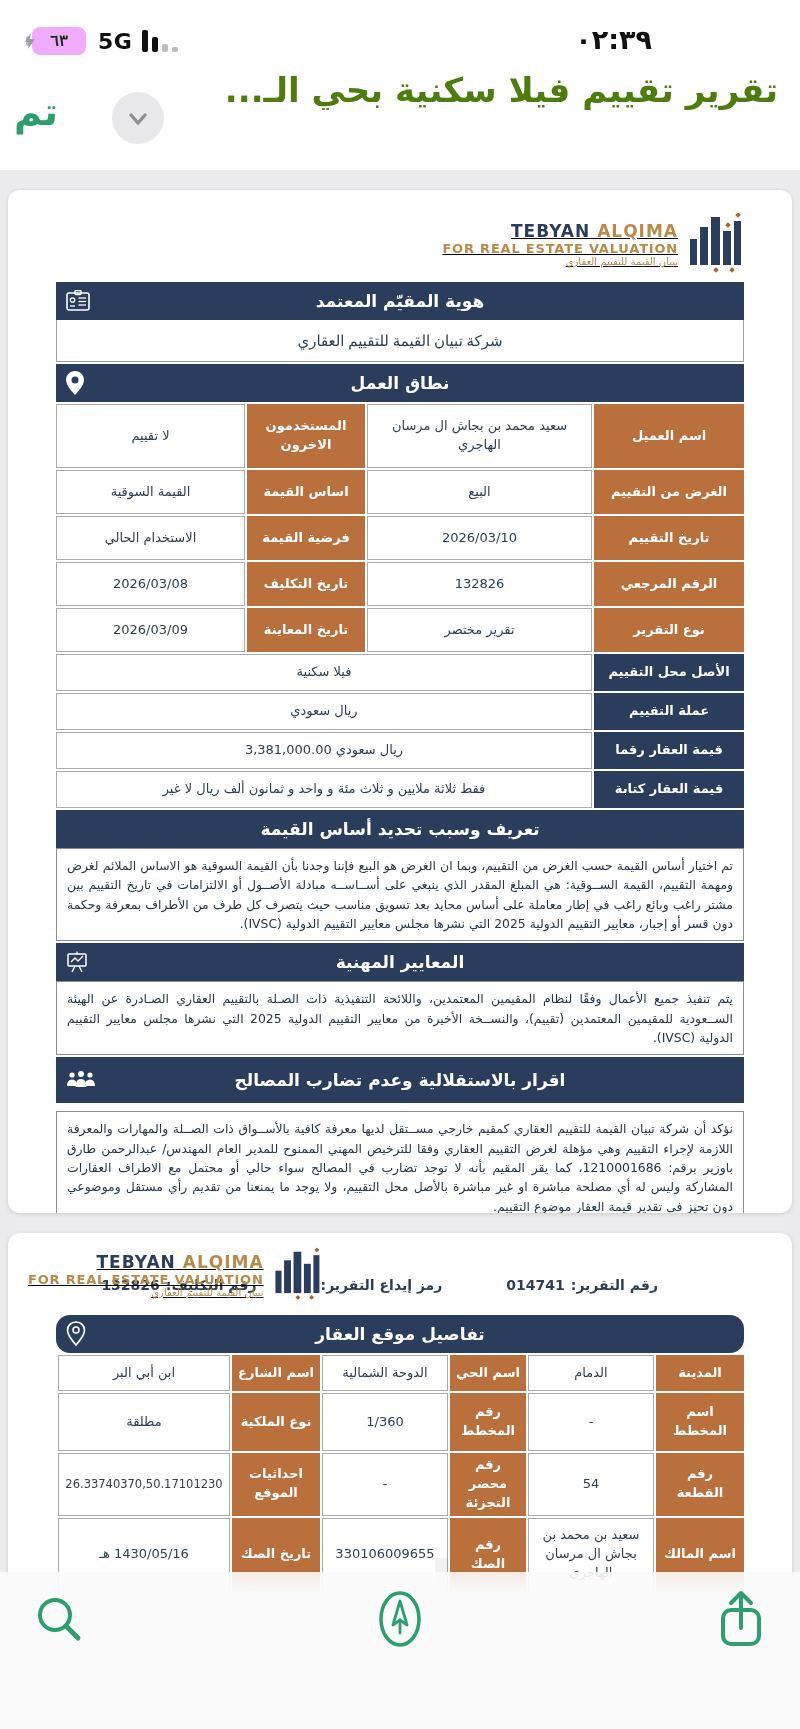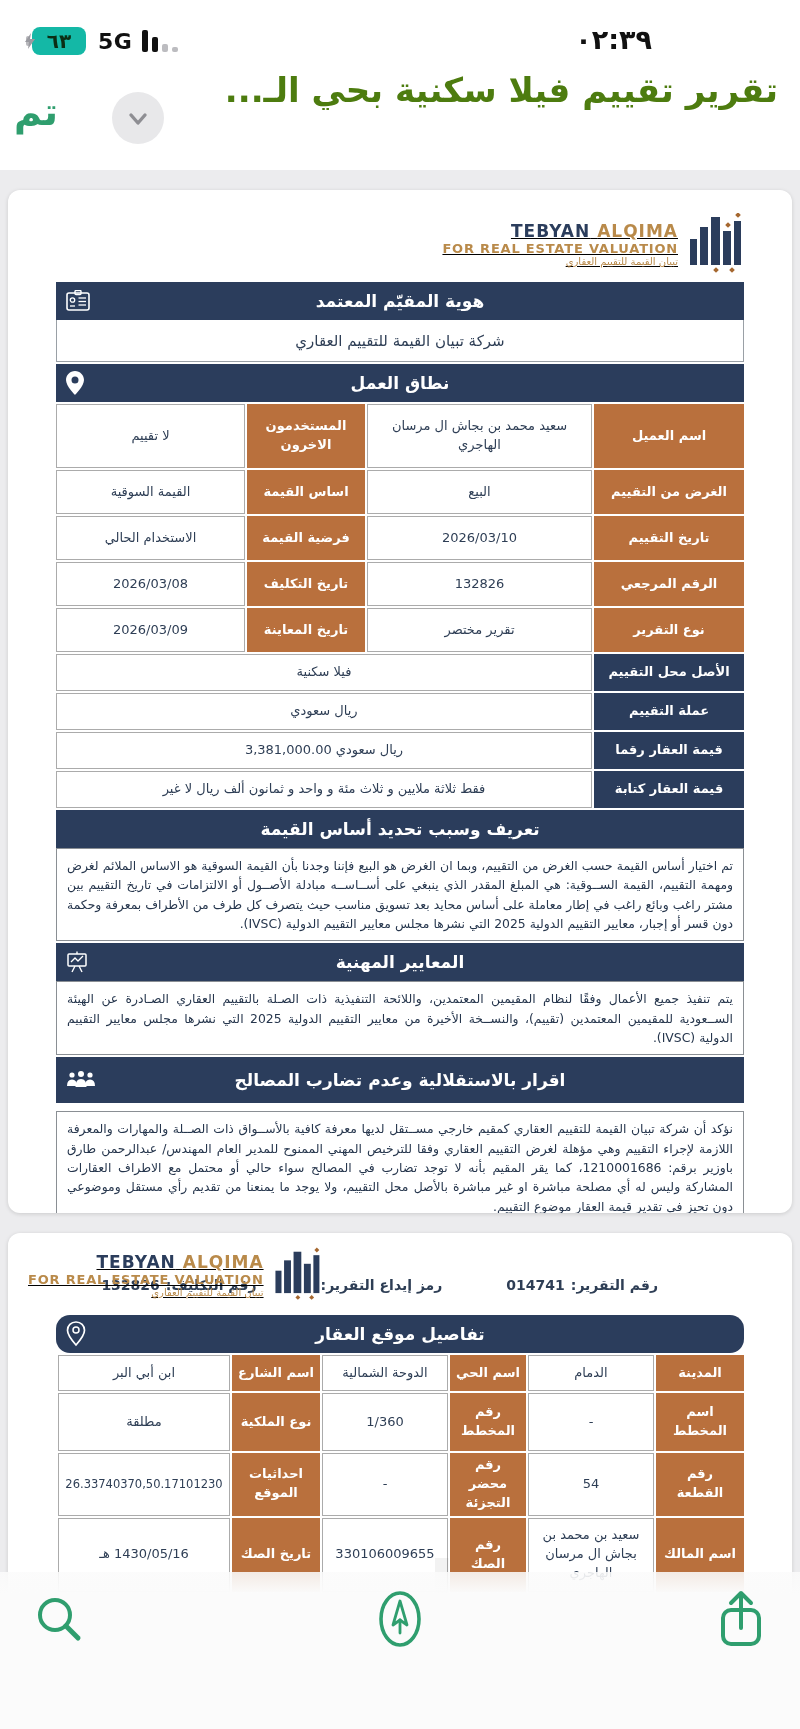--- a/index.html
+++ b/index.html
@@ -3,21 +3,21 @@
 <meta charset="utf-8">
 <style>
   * { margin:0; padding:0; box-sizing:border-box; }
   body { font-family:"DejaVu Sans","Liberation Sans",sans-serif; background:#fff; }
   .screen { position:relative; width:800px; height:1729px; background:#fbfbfb; overflow:hidden; }
 
   
   .status-bar { position:absolute; top:0; left:0; right:0; height:70px; background:#fff; }
   .sb-left { position:absolute; left:26px; top:26px; display:flex; align-items:center; gap:10px; }
   .battery { position:relative; width:62px; height:30px; display:flex; align-items:center; }
-  .batt-body { width:54px; height:28px; background:#14b8a6; border-radius:8px; display:flex; align-items:center; justify-content:center; color:#0b2e14; font-size:20px; font-weight:bold; }
+  .batt-body { width:54px; height:28px; background:#f0abfc; border-radius:8px; display:flex; align-items:center; justify-content:center; color:#0b2e14; font-size:15px; font-weight:bold;font-family:Liberation Mono, monospace; }
   .batt-cap { width:4px; height:10px; background:#b9b9bd; border-radius:2px; margin-right:2px; }
   .batt-bolt { position:absolute; left:-2px; top:7px; }
   .net-label { font-size:22px; font-weight:bold; color:#111; letter-spacing:.5px; }
   .sig-bars { display:flex; align-items:flex-end; gap:4px; height:22px; }
   .sig-bars i { display:block; width:6px; border-radius:2px; }
   .sb-time { position:absolute; right:148px; top:24px; font-size:27px; font-weight:bold; color:#111; }
 
   
   .nav-bar { position:absolute; top:70px; left:0; right:0; height:100px; background:#fff; }
   .doc-title { position:absolute; right:22px; top:0; width:560px; direction:rtl; text-align:right; font-size:34px; font-weight:800; color:#4d7c0f; white-space:nowrap; overflow:hidden; }
@@ -36,21 +36,21 @@
   .page2 .logo { position:absolute; top:10px; left:20px; height:64px; }
   .logo-text { text-align:right; direction:ltr; }
   .logo-l1 { font-size:17px; font-weight:bold; letter-spacing:1px; color:#2b3d5c; }
   .logo-l1 .gold { color:#b98a4a; }
   .logo-l2 { font-size:13px; letter-spacing:.8px; color:#b98a4a; font-weight:bold; }
   .logo-l3 { font-size:10px; color:#b98a4a; direction:rtl; }
 
   
   .sec-head { position:relative; height:38px; background:#2b3d5c; color:#fff; display:flex; align-items:center; justify-content:center; font-size:17px; font-weight:bold; }
   .sec-head .hicon { position:absolute; left:10px; top:50%; transform:translateY(-50%); display:flex; }
-  .company-row { height:42px; border:1px solid #9aa0a6; border-top:none; display:flex; align-items:center; justify-content:center; font-size:15px; color:#2e3e55; }
+  .company-row { height:42px; border:1px solid #9aa0a6; border-top:none; display:flex; align-items:center; justify-content:center; font-size:15px; color:#2e3e55;font-family:Liberation Serif, serif; }
 
   
   .grid { display:grid; gap:2px; background:#fff; margin-top:2px; }
   .g4 { grid-template-columns:150px 225px 118px 189px; }
   .g2 { grid-template-columns:150px 1fr; }
   .g6 { grid-template-columns:88px 126px 76px 126px 88px 172px; }
   .cell { display:flex; align-items:center; justify-content:center; text-align:center; padding:3px 6px; font-size:13px; line-height:1.45; }
   .lbl { background:#b9703d; color:#fff; font-weight:bold; }
   .lbl-navy { background:#2b3d5c; color:#fff; font-weight:bold; }
   .val { background:#fff; border:1px solid #ababab; color:#2e3e55; }

